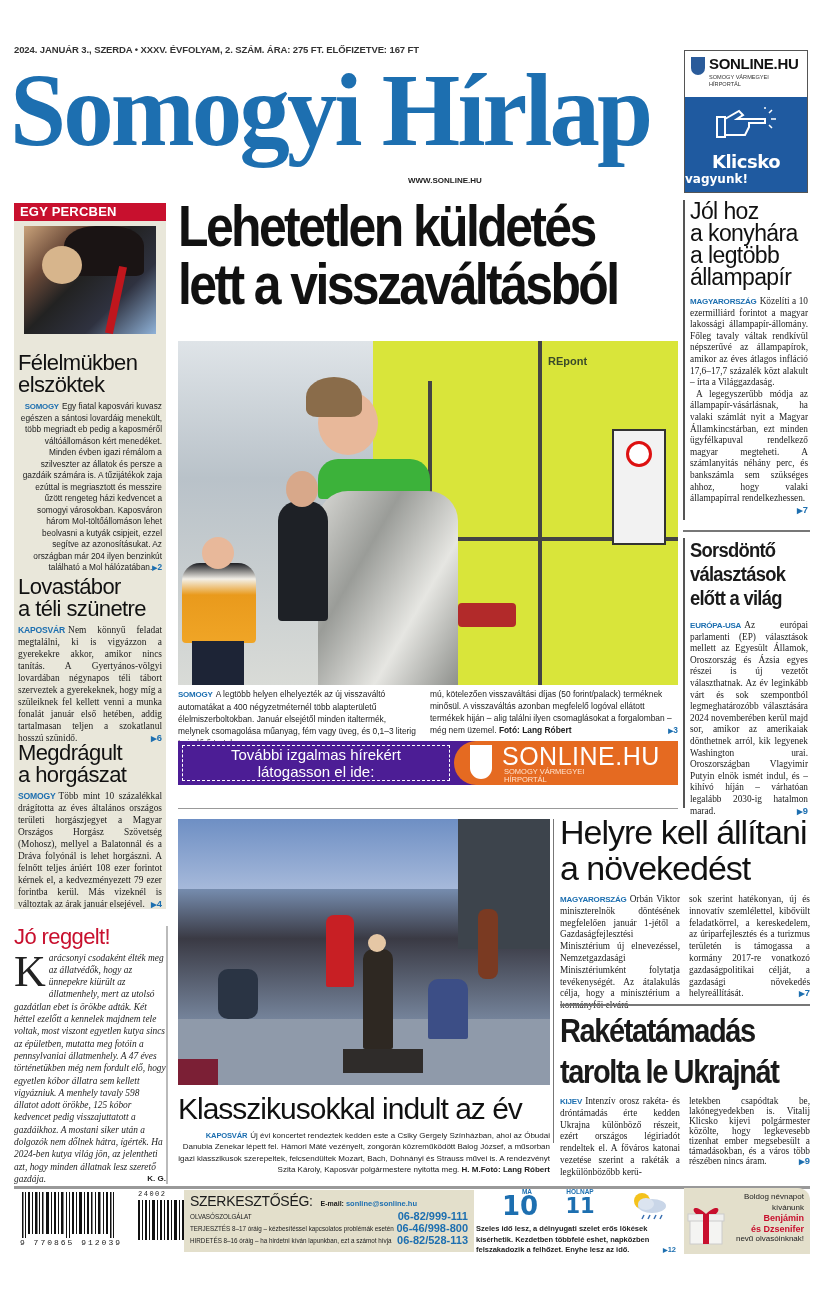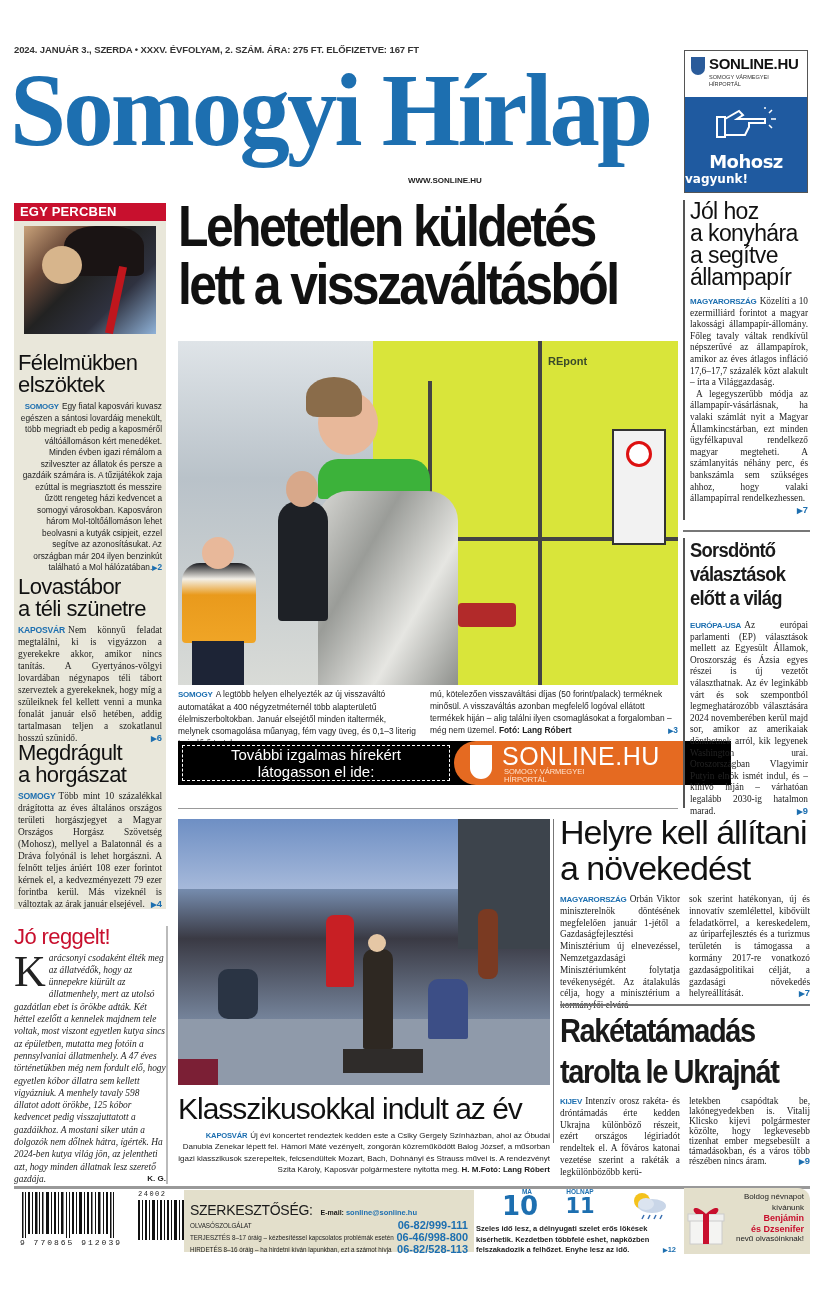--- a/index.html
+++ b/index.html
@@ -28,39 +28,39 @@
 .body-sans{font-family:"Liberation Sans",sans-serif;font-size:8.6px;line-height:12px;color:#222;text-align:right}
 .body-serif{font-family:"Liberation Serif",serif;font-size:10px;line-height:12.4px;color:#222;text-align:justify}
 .ref{color:#1d6fb0;font-weight:bold;float:right;font-family:"Liberation Sans",sans-serif}
 .ref::before{content:"\25B6 ";font-size:0.8em}
 
 .lead-h{left:178px;top:197px;width:500px;font-weight:bold;font-size:58px;line-height:58px;letter-spacing:-3px;color:#111;transform:scaleX(0.86);transform-origin:left;white-space:nowrap}
 .photo-main{left:178px;top:341px;width:500px;height:344px;overflow:hidden;background:#c8cfd5}
 .cap{left:178px;top:688px;width:500px;font-size:8.4px;line-height:12px;color:#222;font-family:"Liberation Sans",sans-serif}
 .cap .c1{position:absolute;left:0;top:0;width:240px}
 .cap .c2{position:absolute;left:252px;top:0;width:248px}
-.ad-banner{left:178px;top:741px;width:553px;height:44px;background:#000000;overflow:hidden}
+.ad-banner{left:178px;top:741px;width:500px;height:44px;background:#4c1d95;overflow:hidden}
 .ad-banner .dash{position:absolute;left:4px;top:4px;width:268px;height:36px;border:1.5px dashed #fff}
 .ad-banner .t1{position:absolute;left:0;width:276px;top:5px;text-align:center;color:#fff;font-size:15px;line-height:17px}
 .ad-banner .org{position:absolute;left:276px;top:0;width:230px;height:44px;background:#e56a21;border-radius:22px 0 0 22px}
 .ad-banner .shield2{position:absolute;left:16px;top:4px;width:22px;height:34px;background:#fff;border-radius:0 0 11px 11px}
 .ad-banner .b1{position:absolute;left:48px;top:1px;color:#fff;font-size:25px;font-weight:normal;letter-spacing:0.5px}
 .ad-banner .b2{position:absolute;left:50px;top:27px;color:#ffe4d0;font-size:7.5px;line-height:8px}
 .rule{height:1px;background:#999}
 
 .vrule{width:2px;background:#555}
 .rc{left:690px;width:118px}
 
 .photo-concert{left:178px;top:819px;width:372px;height:266px;background:linear-gradient(180deg,#6f92c2 0%,#8aa8d2 20%,#3a3a44 45%,#7e8fa8 80%,#9fb0c6 100%);overflow:hidden}
 .klassz{left:178px;top:1092px;font-size:30px;letter-spacing:-1px;color:#111;white-space:nowrap}
 .klassz-cap{left:178px;top:1130px;width:372px;font-size:8px;line-height:11.4px}
 
 .bottom-rule{left:14px;top:1186px;width:796px;height:3px;background:#999}
 .barcode{left:20px;top:1190px;width:140px;height:64px}
-.szerk{left:184px;top:1190px;width:290px;height:62px;background:#e3dfcb;padding:12px 6px}
+.szerk{left:184px;top:1190px;width:290px;height:62px;background:#e3dfcb;padding:3px 6px}
 .weather{left:476px;top:1188px;width:200px;height:68px}
 .nameday{left:684px;top:1188px;width:126px;height:66px;background:#e3dfcb;border-radius:0 12px 0 0}
 </style>
 </head>
 <body>
 
 <div class="abs topline">2024. JANUÁR 3., SZERDA • XXXV. ÉVFOLYAM, 2. SZÁM. ÁRA: 275 FT. ELŐFIZETVE: 167 FT</div>
 <div class="abs mast">Somogyi Hírlap</div>
 <div class="abs www">WWW.SONLINE.HU</div>
 
@@ -68,21 +68,21 @@
   <div class="top">
     <div class="shield"></div>
     <div class="brand">SONLINE.HU</div>
     <div class="sub"><span>SOMOGY VÁRMEGYEI</span><br><span>HÍRPORTÁL</span></div>
   </div>
   <svg class="hand" viewBox="0 0 64 34">
     <rect x="2" y="10" width="8" height="20" fill="none" stroke="#fff" stroke-width="2"></rect>
     <path d="M10 12 L24 4 L28 8 L22 12 L50 12 L50 16 L34 16 L34 20 L32 24 L30 28 L10 28 Z" fill="none" stroke="#fff" stroke-width="2"></path>
     <path d="M54 6 L57 3 M56 12 L61 12 M54 18 L57 21 M50 2 L50 0" stroke="#fff" stroke-width="1.5"></path>
   </svg>
-  <div class="h1">Mohosz</div>
+  <div class="h1">Klicsko</div>
   <div class="h2">vagyunk!</div>
 </div>
 
 <div class="abs leftcol"></div>
 <div class="abs kicker-red">EGY PERCBEN</div>
 <div class="abs photo-dog">
   <div class="hair"></div>
     <div class="dog"></div>
     <div class="leash"></div>
 </div>
@@ -141,21 +141,21 @@
   <div class="org">
     <div class="shield2"></div>
     <div class="b1">SONLINE.HU</div>
     <div class="b2"><span>SOMOGY VÁRMEGYEI</span><br><span>HÍRPORTÁL</span></div>
   </div>
 </div>
 <div class="abs rule" style="left:178px;top:808px;width:500px"></div>
 
 <div class="abs vrule" style="left:683px;top:200px;height:320px"></div>
 <div class="abs rc" style="top:200px">
-  <h2 class="sans" style="font-size:23px;line-height:22px"><span>Jól hoz</span><br><span>a konyhára</span><br><span>a segítve</span><br><span>állampapír</span></h2>
+  <h2 class="sans" style="font-size:23px;line-height:22px"><span>Jól hoz</span><br><span>a konyhára</span><br><span>a legtöbb</span><br><span>állampapír</span></h2>
   <p class="body-serif" style="margin-top:8px;font-size:9.3px;line-height:11.6px"><span class="tag" style="font-size:8px">MAGYARORSZÁG</span><span>Közelíti a 10 ezermilliárd forintot a magyar lakossági állampapír-állomány. Főleg tavaly váltak rendkívül népszerűvé az állampapírok, amikor az éves átlagos infláció 17,6–17,7 százalék közt alakult – írta a Világgazdaság.</span></p>
   <p class="body-serif" style="font-size:9.3px;line-height:11.6px;text-indent:6px"><span>A legegyszerűbb módja az állampapír-vásárlásnak, ha valaki számlát nyit a Magyar Államkincstárban, ezt minden ügyfélkapuval rendelkező magyar megteheti. A számlanyitás néhány perc, és bankszámla sem szükséges ahhoz, hogy valaki állampapírral rendelkezhessen.</span> <span class="ref">7</span></p>
 </div>
 <div class="abs rule" style="left:683px;top:530px;width:127px;height:2px;background:#777"></div>
 
 <div class="abs vrule" style="left:683px;top:538px;height:270px"></div>
 <div class="abs rc" style="top:538px">
   <h2 style="font-size:20px;line-height:24px;font-weight:bold;letter-spacing:-0.8px;transform:scaleX(0.92);transform-origin:left;white-space:nowrap"><span>Sorsdöntő</span><br><span>választások</span><br><span>előtt a világ</span></h2>
   <p class="body-serif" style="margin-top:10px;font-size:9.3px;line-height:11.6px"><span class="tag" style="font-size:8px">EURÓPA-USA</span><span>Az európai parlamenti (EP) választások mellett az Egyesült Államok, Oroszország és Ázsia egyes részei is új vezetőt választhatnak. Az év leginkább várt és sok szempontból legmeghatározóbb választására 2024 novemberében kerül majd sor, amikor az amerikaiak dönthetnek arról, kik legyenek Washington urai. Oroszországban Vlagyimir Putyin elnök ismét indul, és – kihívó híján – várhatóan legalább 2030-ig hatalmon marad.</span> <span class="ref">9</span></p>
 </div>

